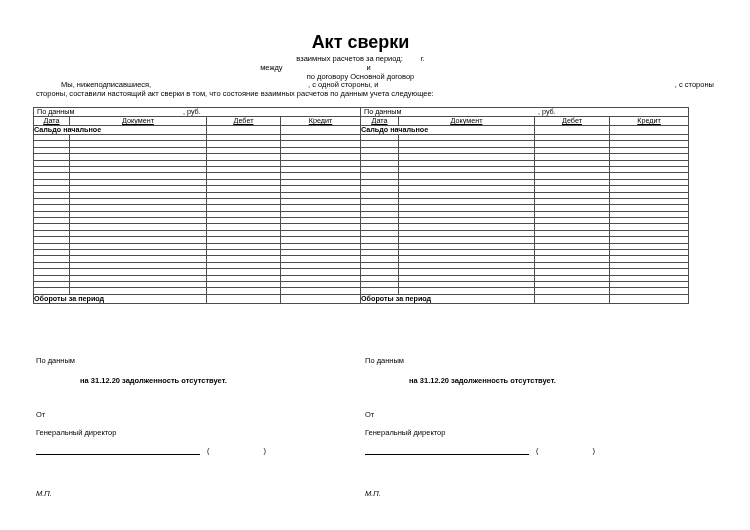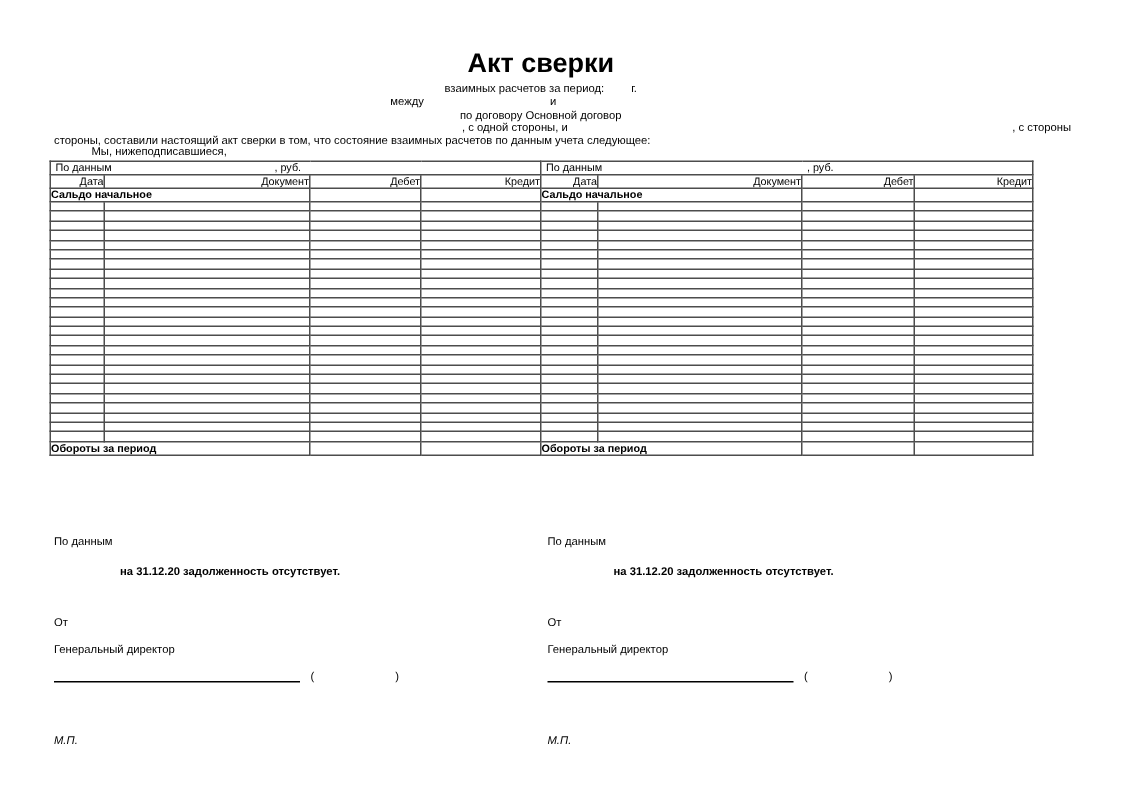--- a/index.html
+++ b/index.html
@@ -35,21 +35,21 @@
     overflow: hidden; white-space: nowrap;
     vertical-align: middle;
   }
   .recon-table td.half-start { border-left: 1px solid #1f1f1f; }
   .row-top td { height: 8px; }
   .cell-top { position: relative; }
   .top-label { padding-left: 3px; }
   .rub-label { position: absolute; top: 0; }
   .rub-0 { left: 149px; }
   .rub-1 { left: 177px; }
-  .row-head td { height: 9px; text-align: right; }
+  .row-head td { height: 9px; text-align: center; text-decoration: underline; }
   .row-saldo-start td { height: 7px; }
   .cell-label { font-weight: bold; padding-left: 3px; }
   .row-empty td { height: 6.4px; line-height: 0; }
   .row-totals td, .row-saldo-end td { height: 8px; }
 
   .footer-col { position: absolute; top: 356px; width: 320px; height: 160px; font-size: 7.5px; line-height: 9px; }
   .f-bydata { position: absolute; top: 0; left: 0; }
   .f-nodebt { position: absolute; top: 20px; left: 0; font-weight: bold; padding-left: 44px; }
   .f-from { position: absolute; top: 54px; left: 0; }
   .f-position { position: absolute; top: 72px; left: 0; }
@@ -65,21 +65,21 @@
 <div>
 
   <div class="abs center-line doc-title">Акт сверки</div>
 
   <div class="abs center-line fs line-period"><span>взаимных расчетов за период:</span><span class="gap-period"></span><span>г.</span></div>
 
   <div class="abs center-line fs line-between"><span>между</span><span class="gap-between-1"></span><span>и</span><span class="gap-between-2"></span></div>
 
   <div class="abs center-line fs line-contract">по договору Основной договор</div>
 
-  <span class="abs fs" style="left:36px; top:96px;padding-left:25px;">Мы, нижеподписавшиеся,</span>
+  <span class="abs fs" style="left:36px; top:80px;padding-left:25px;">Мы, нижеподписавшиеся,</span>
   <span class="abs fs" style="left:308px; top:80px;">, с одной стороны, и</span>
   <span class="abs fs" style="right:36px; top:80px;">, с стороны</span>
   <div class="abs fs" style="left:36px; top:89px;">стороны, составили настоящий акт сверки в том, что состояние взаимных расчетов по данным учета следующее:</div>
 
   <table class="recon-table">
       <colgroup>
         <col style="width: 36px;">
         <col style="width: 137px;">
         <col style="width: 74px;">
         <col style="width: 80px;">

